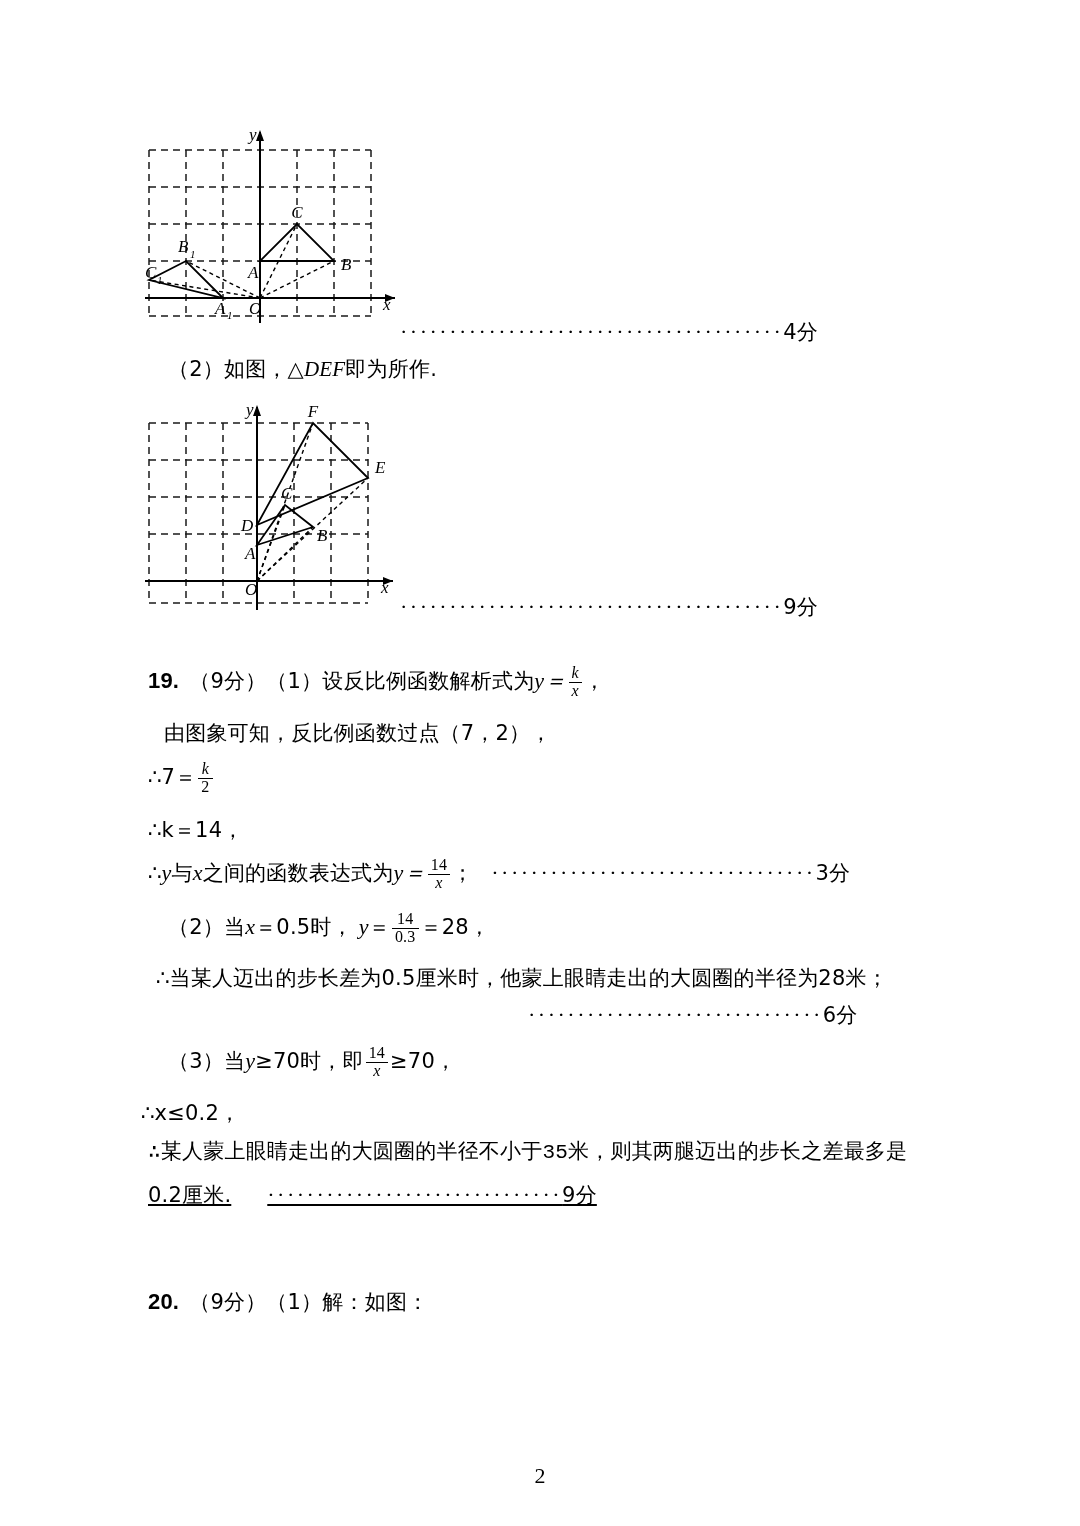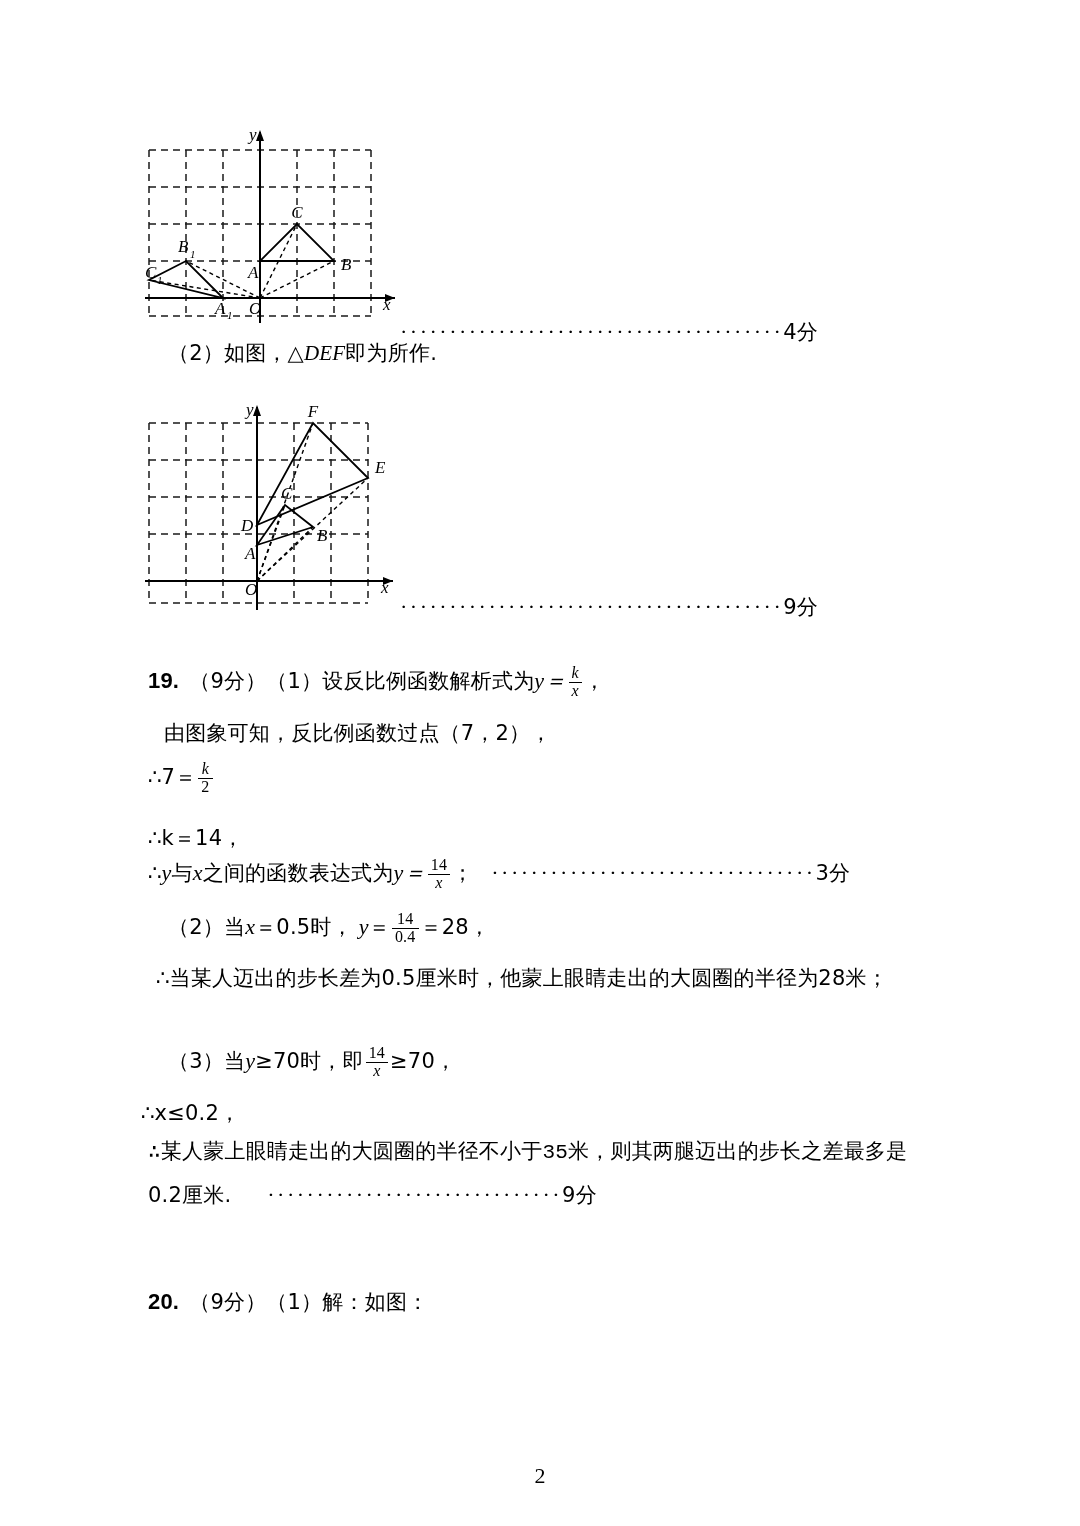--- a/index.html
+++ b/index.html
@@ -144,21 +144,21 @@
       <text class="lbl" x="104" y="196">O</text>
       <text class="lbl" x="238" y="192">x</text>
       <text class="lbl" x="104" y="22">y</text>
     </svg>
   </div>
 
   <div class="line" style="left:400px; top:317px;">
     <span class="dots">·······································</span><span class="cn">4分</span>
   </div>
 
-  <div class="line cn" style="left:168px; top:338px;">
+  <div class="line cn" style="left:168px; top:354px;">
     <span>（2）如图，</span><span>△</span><span class="ital">DEF</span><span>即为所作.</span>
   </div>
 
   <div class="figure" style="left:145px; top:395px; width:265px; height:215px;">
     <svg width="265" height="215" viewBox="0 0 265 215">
 
       <g stroke="#1a1a1a" stroke-width="1.5" stroke-dasharray="7,5" fill="none">
         <line x1="4" y1="28" x2="4" y2="208"></line>
         <line x1="41" y1="28" x2="41" y2="208"></line>
         <line x1="78" y1="28" x2="78" y2="208"></line>
@@ -210,42 +210,45 @@
   <div class="line" style="left:148px; top:666px;">
     <span class="qnum">19.</span><span class="cn" style="margin-left:10px;">（9分）</span><span class="cn">（1）</span><span class="cn">设反比例函数解析式为</span><span class="ital">y＝</span><span class="frac ital"><span class="num">k</span><span class="den">x</span></span><span class="cn">，</span>
   </div>
 
   <div class="line cn" style="left:148px; top:718px;margin-left:16px;">由图象可知，反比例函数过点（7，2），</div>
 
   <div class="line" style="left:148px; top:762px;">
     <span class="cn">∴7＝</span><span class="frac"><span class="num ital">k</span><span class="den">2</span></span>
   </div>
 
-  <div class="line cn" style="left:148px; top:815px;margin-top:8px;">∴k＝14，</div>
+  <div class="line cn" style="left:148px; top:815px;">∴k＝14，</div>
 
   <div class="line" style="left:148px; top:858px;">
     <span class="cn">∴</span><span class="ital">y</span><span class="cn">与</span><span class="ital">x</span><span class="cn">之间的函数表达式为</span><span class="ital">y＝</span><span class="frac"><span class="num">14</span><span class="den ital">x</span></span><span class="cn">；</span><span class="dots" style="margin-left:18px;">·································</span><span class="cn">3分</span>
   </div>
 
   <div class="line" style="left:168px; top:912px;">
-    <span class="cn">（2）</span><span class="cn">当</span><span class="ital">x</span><span class="cn">＝0.5时，</span><span class="ital" style="margin-left:6px;">y</span><span class="cn">＝</span><span class="frac"><span class="num">14</span><span class="den">0.4</span></span><span class="cn">＝28，</span>
+    <span class="cn">（2）</span><span class="cn">当</span><span class="ital">x</span><span class="cn">＝0.5时，</span><span class="ital" style="margin-left:6px;">y</span><span class="cn">＝</span><span class="frac"><span class="num">14</span><span class="den">0.3</span></span><span class="cn">＝28，</span>
   </div>
 
   <div class="line cn" style="left:156px; top:963px;">∴当某人迈出的步长差为0.5厘米时，他蒙上眼睛走出的大圆圈的半径为28米；</div>
 
+  <div class="line" style="left:528px; top:1000px;">
+    <span class="dots">······························</span><span class="cn">6分</span>
+  </div>
 
   <div class="line" style="left:168px; top:1046px;">
     <span class="cn">（3）</span><span class="cn">当</span><span class="ital">y</span><span class="cn">≥70时，即</span><span class="frac"><span class="num">14</span><span class="den ital">x</span></span><span class="cn">≥70，</span>
   </div>
 
   <div class="line cn" style="left:141px; top:1098px;">∴x≤0.2，</div>
 
   <div class="line cn" style="left:148px; top:1138px;font-family:Liberation Mono, monospace;">∴某人蒙上眼睛走出的大圆圈的半径不小于35米，则其两腿迈出的步长之差最多是</div>
 
-  <div class="line" style="left:148px; top:1180px;">
+  <div class="line" style="left:148px; top:1180px;text-decoration:underline;">
     <span class="cn">0.2厘米.</span><span class="dots" style="margin-left:36px;">······························</span><span class="cn">9分</span>
   </div>
 
   <div class="line" style="left:148px; top:1287px;">
     <span class="qnum">20.</span><span class="cn" style="margin-left:10px;">（9分）</span><span class="cn">（1）</span><span class="cn">解：如图：</span>
   </div>
 
   <div class="pagenum" style="top:1463px;">2</div>
 
 </div>

